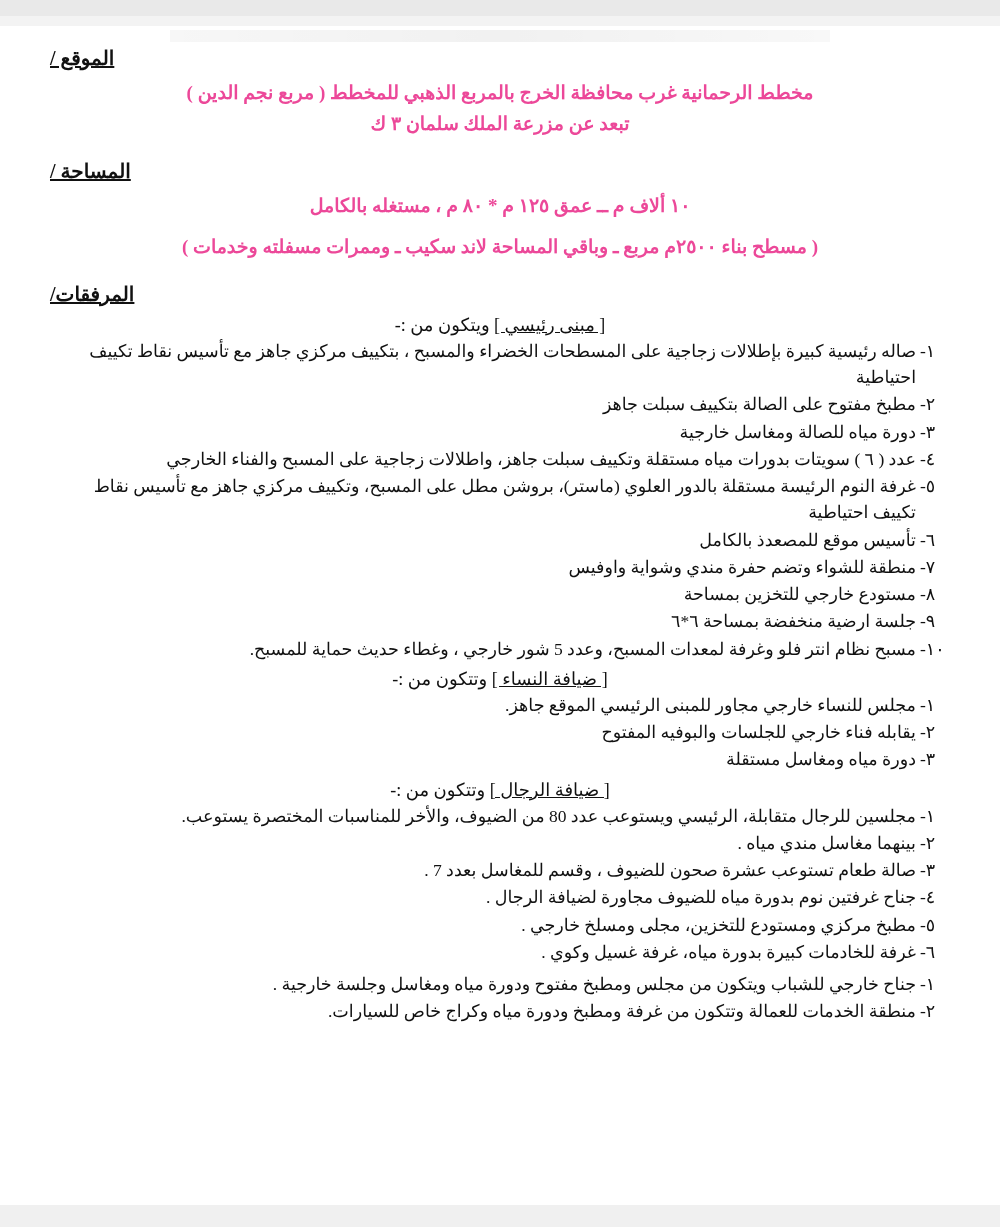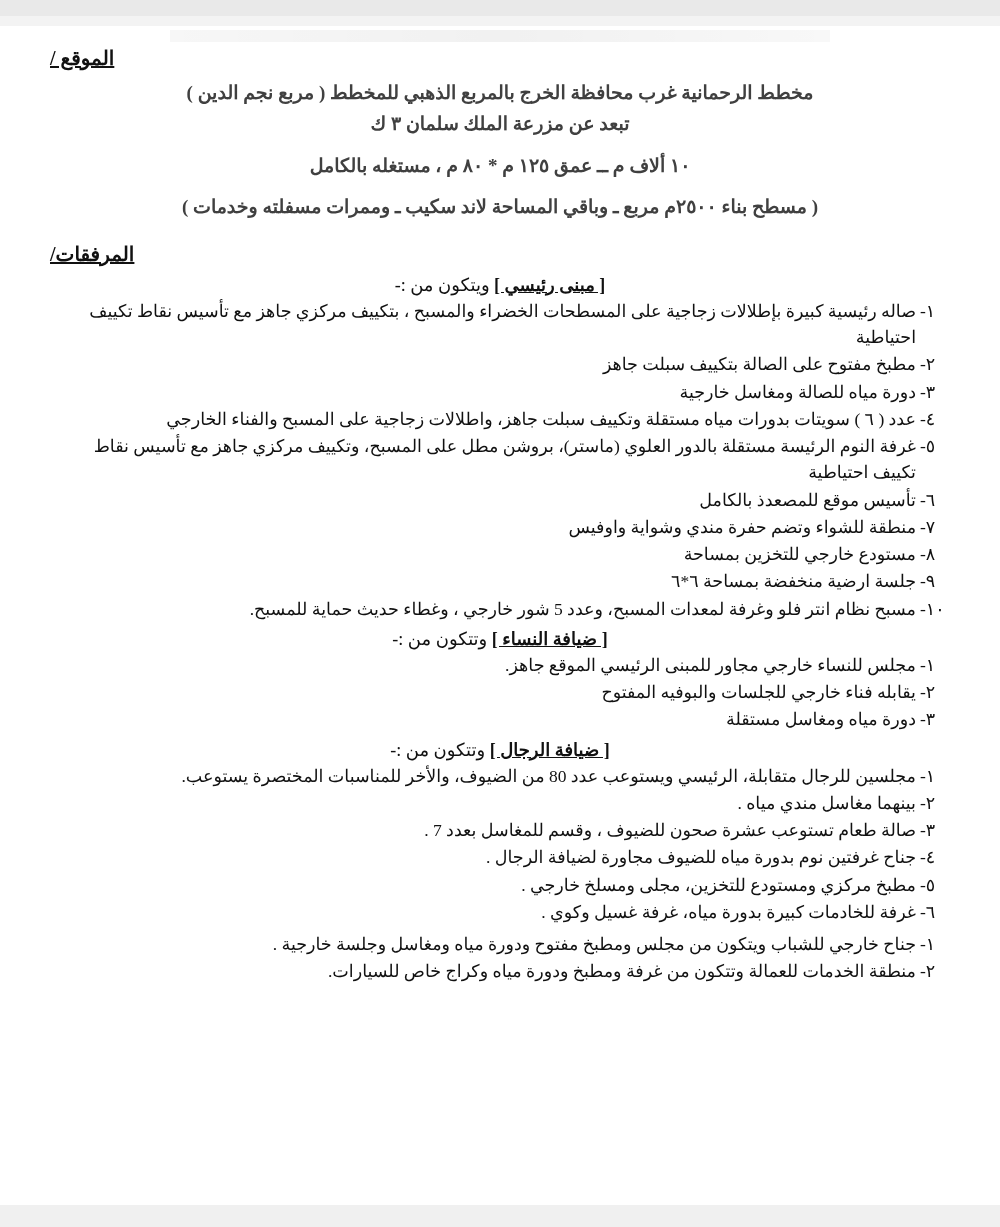--- a/index.html
+++ b/index.html
@@ -55,39 +55,39 @@
     color: #111;
     text-decoration: underline;
     margin: 10px 0 8px 0;
     direction: rtl;
   }
   .sec-title.first { margin-top: 4px; }
   .center-line {
     text-align: center;
     font-weight: bold;
     font-size: 19px;
-    color: #404040;
+    color: #ec4899;
     line-height: 1.55;
     margin: 2px 0;
   }
   .center-line.tight { margin: 0 0 2px 0; }
   .spacer-8 { height: 8px; }
 
   .group {
     margin-top: 6px;
   }
   .group-head {
     text-align: center;
     font-size: 18px;
     color: #111;
     margin: 4px 0 2px 0;
     direction: rtl;
   }
   .group-head b {
-    font-weight: bold;
+    font-weight: normal;
     text-decoration: underline;
   }
   ol.items {
     list-style: none;
     margin: 0;
     padding: 0;
     direction: rtl;
   }
   ol.items li {
     display: flex;
@@ -121,20 +121,21 @@
   <div class="sheet">
 
     <div class="ghost-line"></div>
 
     <div class="sec-title first">الموقع /</div>
     <div class="center-line">مخطط الرحمانية غرب محافظة الخرج بالمربع الذهبي للمخطط ( مربع نجم الدين )</div>
     <div class="center-line tight">تبعد عن مزرعة الملك سلمان ٣ ك</div>
 
     <div class="spacer-8"></div>
 
+    <div class="sec-title">المساحة /</div>
     <div class="center-line">١٠ ألاف م ــ عمق ١٢٥ م * ٨٠ م ، مستغله بالكامل</div>
     <div class="spacer-8"></div>
     <div class="center-line">( مسطح بناء ٢٥٠٠م مربع ـ وباقي المساحة لاند سكيب ـ وممرات مسفلته وخدمات )</div>
 
     <div class="spacer-8"></div>
 
     <div class="sec-title">المرفقات/</div>
 
     <div class="group">
       <div class="group-head">

